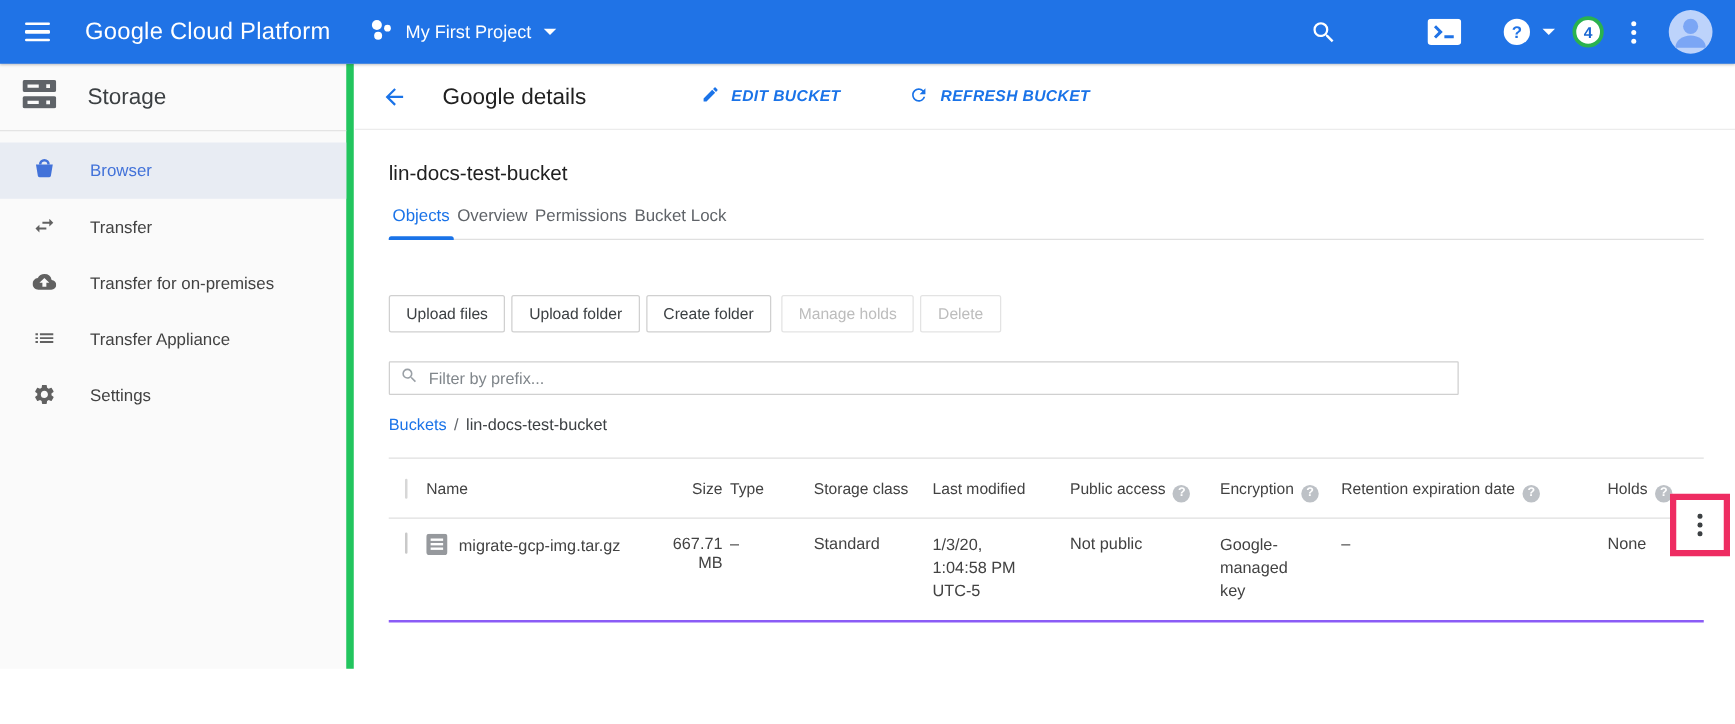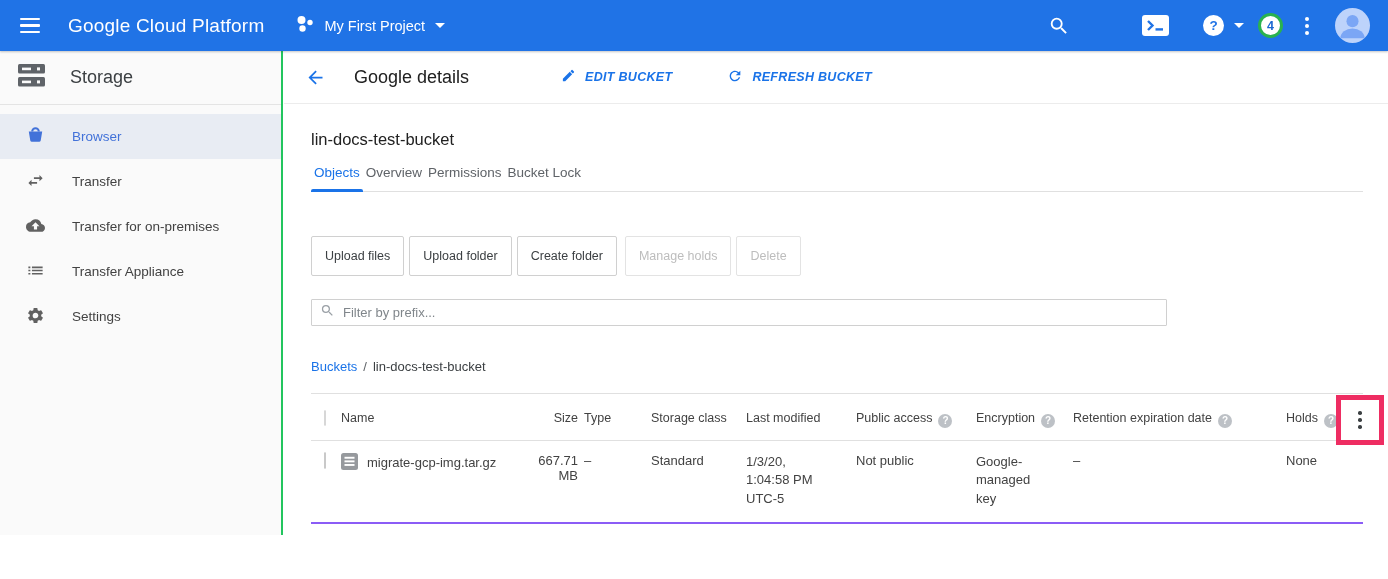--- a/index.html
+++ b/index.html
@@ -27,21 +27,21 @@
                  font-size:13.5px; font-weight:700; display:flex; align-items:center; justify-content:center; }
   .tb-badge { width:25px; height:25px; border-radius:50%; background:#fff; border:3px solid #2ab24f;
               color:#1a67d2; font-size:12.5px; font-weight:600; display:flex; align-items:center;
               justify-content:center; margin-right:18px; cursor:pointer; }
   .more-vert { display:flex; flex-direction:column; gap:3px; margin-right:22px; padding:4px; cursor:pointer; }
   .more-vert i { width:4px; height:4px; border-radius:50%; background:#fff; }
   .avatar { width:35px; height:35px; border-radius:50%; background:#bdd3fb; overflow:hidden; margin-right:18px; cursor:pointer; }
 
   
   .sidebar { position:absolute; left:0; top:51px; width:283px; height:484px; background:#fafafa;
-             border-right:2px solid #22c55e; }
+             border-right:6px solid #22c55e; }
   .sidebar-header { height:54px; display:flex; align-items:center; padding-left:18px;
                     border-bottom:1px solid #e4e4e4; }
   .sidebar-title { font-size:18px; color:#3c4043; margin-left:25px; }
   .side-list { margin-top:9px; }
   .side-item { height:45px; display:flex; align-items:center; padding-left:26px; cursor:pointer;
                font-size:13.5px; color:#424242; }
   .side-item .lbl { margin-left:27px; }
   .side-item.active { background:#e8ecf3; color:#4272d9; }
 
   
@@ -59,31 +59,31 @@
   .bucket-name { margin-top:26px; font-size:16.5px; color:#212121; }
 
   .tabs { margin-top:16px; display:flex; border-bottom:1px solid #e0e0e0; }
   .tab { font-size:13.5px; color:#5f6368; padding:0 3px 11px 3px; cursor:pointer; position:relative; }
   .tab.active { color:#1a73e8; }
   .tab.active::after { content:""; position:absolute; left:0; right:0; bottom:-1px; height:3px;
                        background:#1a73e8; border-radius:2px 2px 0 0; }
 
   .toolbar { margin-top:44px; display:flex; align-items:center; }
   .btn { font-family:inherit; font-size:12.5px; color:#3c4043; background:#fff; border:1px solid #d0d0d0;
-         border-radius:2px; height:40px; padding:0 13px; margin-right:5px; cursor:pointer; }
+         border-radius:2px; height:30px; padding:0 13px; margin-right:5px; cursor:pointer; }
   .btn.disabled { color:#bdbdbd; border-color:#e3e3e3; cursor:default; }
   .btn.gap { margin-left:3px; }
 
   .filter-box { margin-top:23px; width:856px; height:27px; border:1px solid #d0d0d0; border-radius:1px;
                 display:flex; align-items:center; padding-left:8px; background:#fff; }
   .filter-box input { border:none; outline:none; flex:1; font-family:inherit; font-size:13px;
                       color:#3c4043; margin-left:8px; background:transparent; }
   .filter-box input::placeholder { color:#80868b; }
 
-  .breadcrumb { margin-top:33px; font-size:13px; color:#3c4043; display:flex; gap:6px; }
+  .breadcrumb { margin-top:16px; font-size:13px; color:#3c4043; display:flex; gap:6px; }
   .crumb-link { color:#1a73e8; cursor:pointer; text-decoration:none; }
   .crumb-sep { color:#5f6368; }
 
   .table-divider { margin-top:19px; border-top:1px solid #e0e0e0; }
 
   .grid-row { display:grid;
     grid-template-columns:30px 195px 48px 67px 95px 110px 120px 97px 213px 52px 26px;
     align-items:start; }
   .thead { padding-top:17px; padding-bottom:12px; font-size:12.5px; color:#424242; font-weight:500; }
   .thead > div { white-space:nowrap; }

